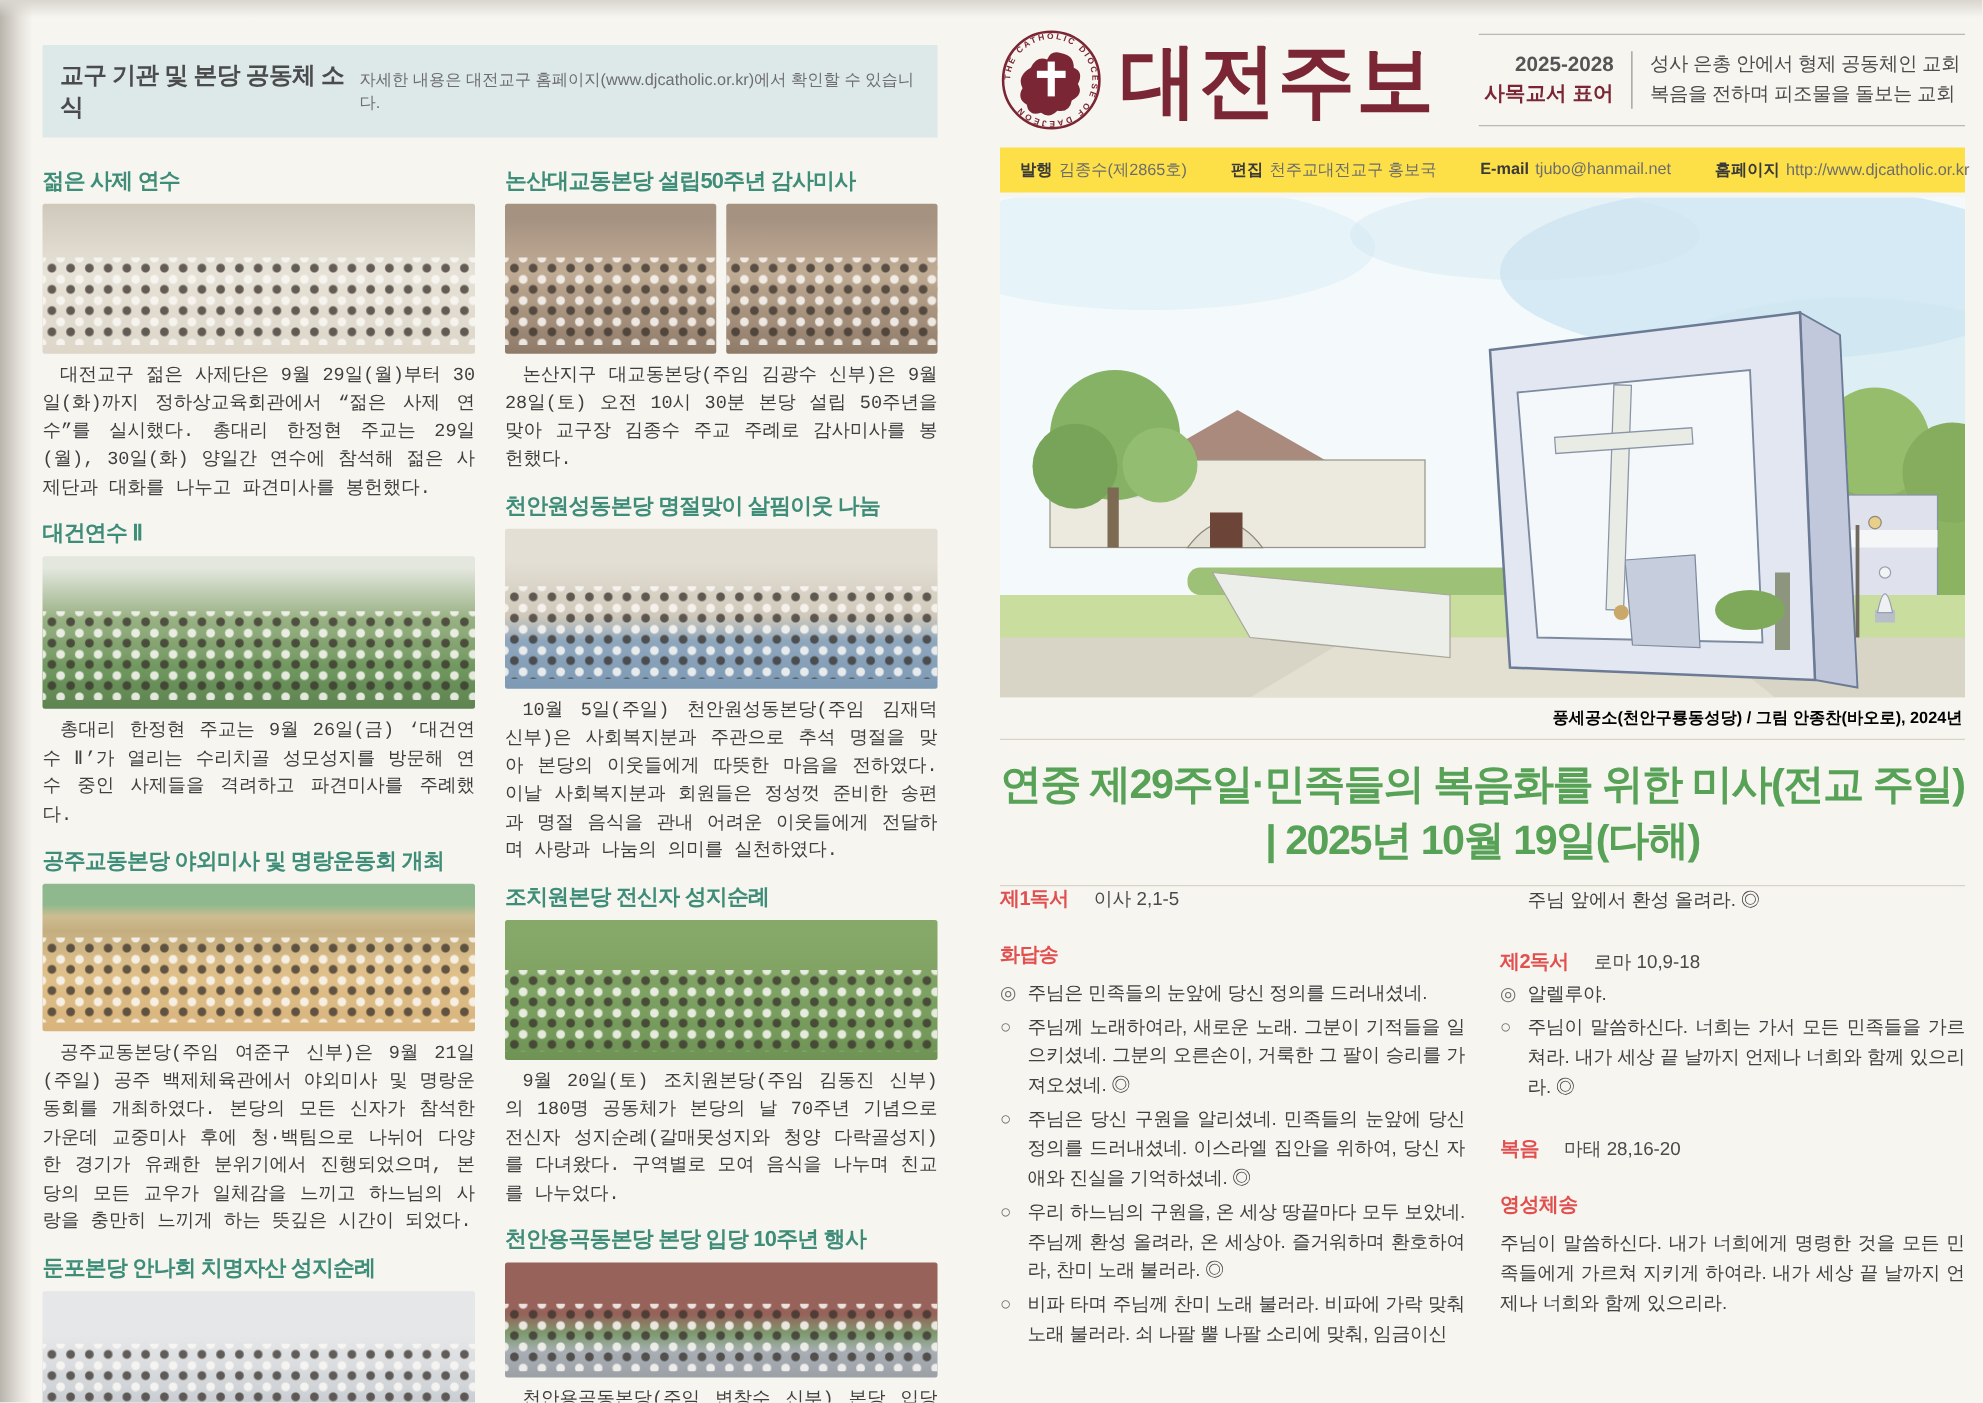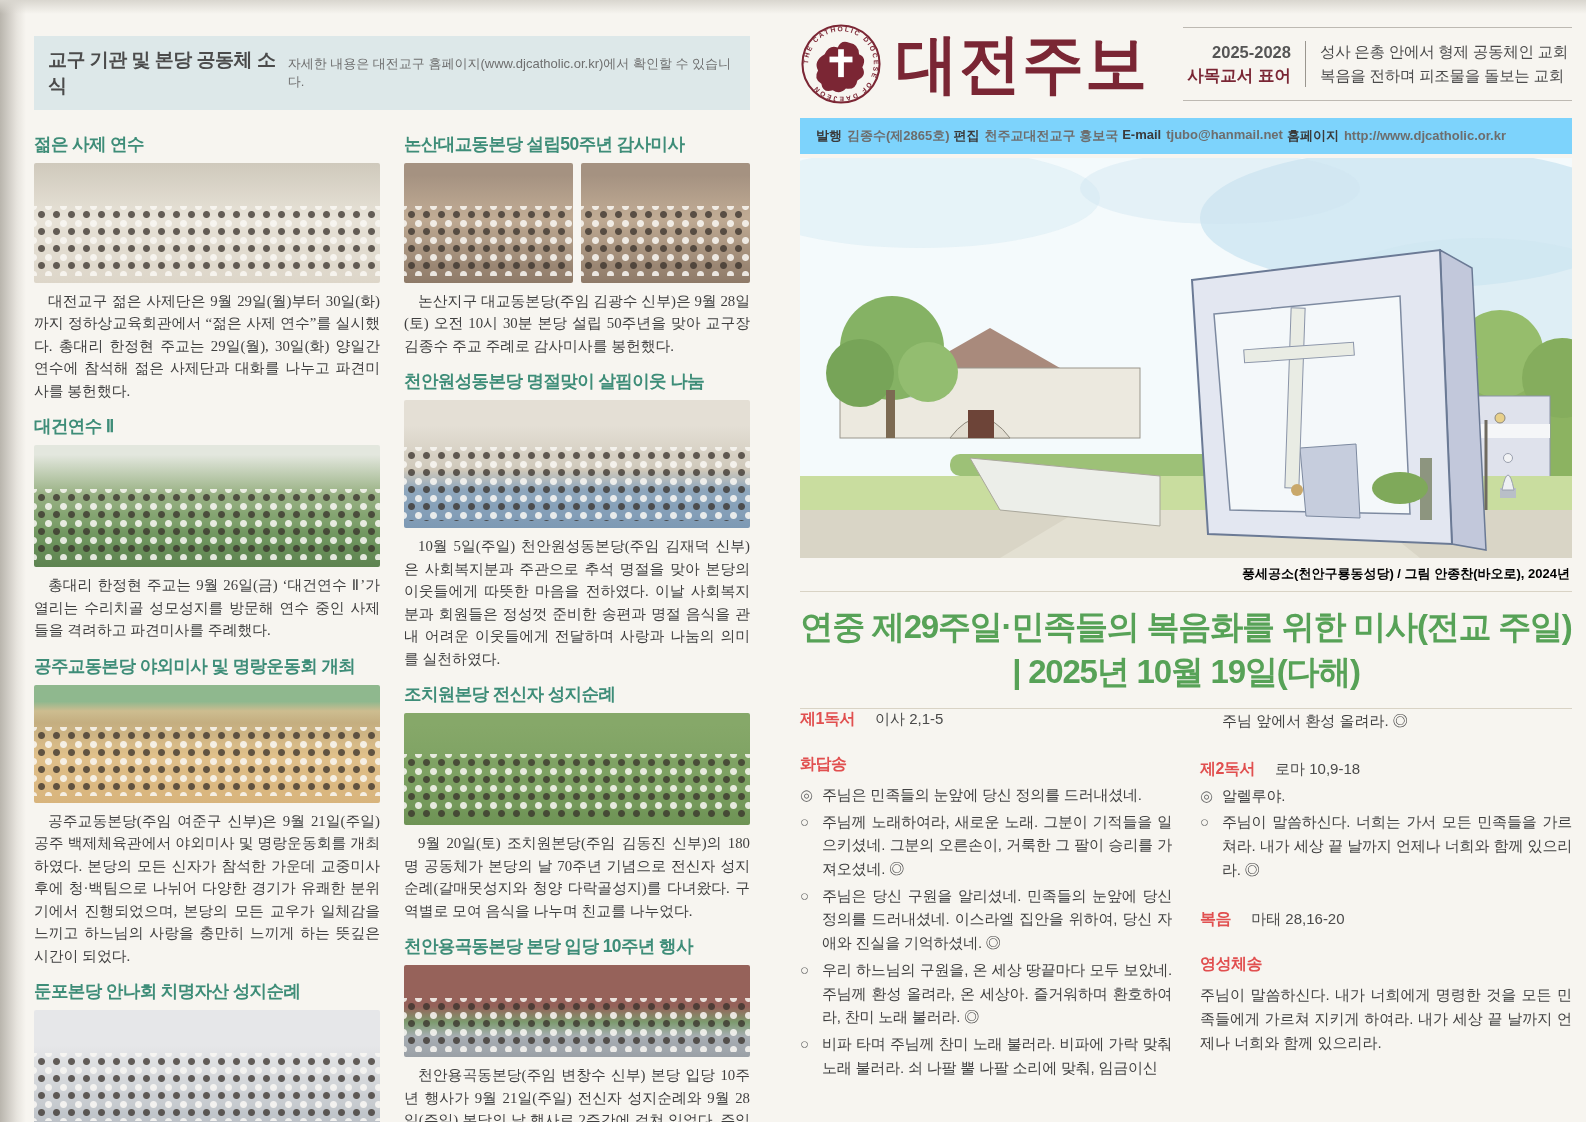--- a/index.html
+++ b/index.html
@@ -15,21 +15,21 @@
 
   
   .page-left{position:absolute;left:34px;top:36px;width:716px;}
   .lp-header{background:#dde8e9;display:flex;justify-content:space-between;align-items:center;
     padding:11px 14px;}
   .lp-header .t{font-size:19px;font-weight:bold;color:#4b4b4b;letter-spacing:-0.5px;}
   .lp-header .n{font-size:13px;color:#6e6e6e;}
   .lp-cols{display:flex;gap:24px;margin-top:10px;}
   .lp-col{flex:1;min-width:0;}
   .art-title{font-size:17.5px;font-weight:bold;color:#3e8d78;margin:12px 0 7px;letter-spacing:-0.6px;}
-  .art-body{font-family:Liberation Serif, serif;font-size:14.8px;line-height:1.52;color:#3f3f3f;
+  .art-body{font-family:Liberation Mono, monospace;font-size:14.8px;line-height:1.52;color:#3f3f3f;
     text-align:justify;text-indent:14px;margin:7px 0 6px;}
   .photo{width:100%;position:relative;overflow:hidden;border-radius:2px;}
   .photo::after{content:"";position:absolute;left:0;right:0;bottom:6%;height:58%;
     background-image:
       radial-gradient(circle, rgba(55,48,42,.75) 3px, rgba(55,48,42,0) 4px),
       radial-gradient(circle, rgba(250,248,244,.85) 3px, rgba(250,248,244,0) 4px);
     background-size:15px 17px,15px 17px;background-position:0 0,7px 9px;}
   .photo-row{display:flex;gap:8px;}
   .photo-row .photo{flex:1;}
   .p1{height:120px;background:linear-gradient(#cfc9bc,#e7e2d7 45%,#ddd6c9);}
@@ -47,22 +47,22 @@
   .seal{width:82px;height:82px;flex:0 0 82px;}
   .mast-title{font-size:62px;font-weight:900;color:#7a2634;letter-spacing:1px;margin-left:14px;
     font-family:"Liberation Sans",sans-serif;transform:scaleY(1.05);}
   .motto{margin-left:auto;display:flex;align-items:center;gap:14px;
     border-top:1px solid #bdb9b2;border-bottom:1px solid #bdb9b2;padding:12px 4px;}
   .motto-left{text-align:right;line-height:1.4;font-size:16.5px;font-weight:bold;}
   .motto-left .yrs{color:#555;}
   .motto-left .lbl{color:#7a2634;}
   .motto-div{width:1px;height:46px;background:#9a968f;}
   .motto-right{font-size:15.5px;color:#4c4c4c;line-height:1.55;letter-spacing:-0.3px;}
-  .pubbar{background:#7dd3fc;margin-top:12px;padding:9px 16px;font-size:13px;color:#6d6d6d;
-    display:flex;gap:4px;white-space:nowrap;font-weight:bold;}
+  .pubbar{background:#fde047;margin-top:12px;padding:9px 16px;font-size:13px;color:#6d6d6d;
+    display:flex;gap:35px;white-space:nowrap;}
   .pubbar b{color:#3a3a3a;margin-right:5px;}
   .illus{margin-top:4px;height:400px;position:relative;background:#fdfdfc;}
   .illus svg{width:100%;height:100%;display:block;}
   .illus-cap{text-align:right;font-size:13px;font-weight:600;color:#000000;margin:7px 2px 8px;}
   .mass-title{border-top:1px solid #d9d3c5;border-bottom:1px solid #d9d3c5;
     padding:13px 0;text-align:center;font-size:33px;font-weight:bold;color:#57a257;letter-spacing:-1.2px;}
   .readings{display:flex;gap:28px;}
   .rcol{flex:1;min-width:0;font-size:15px;}
   .rrow{margin-bottom:4px;}
   .rlabel{color:#e14f4f;font-weight:bold;font-size:16px;margin-right:16px;letter-spacing:-0.5px;}

